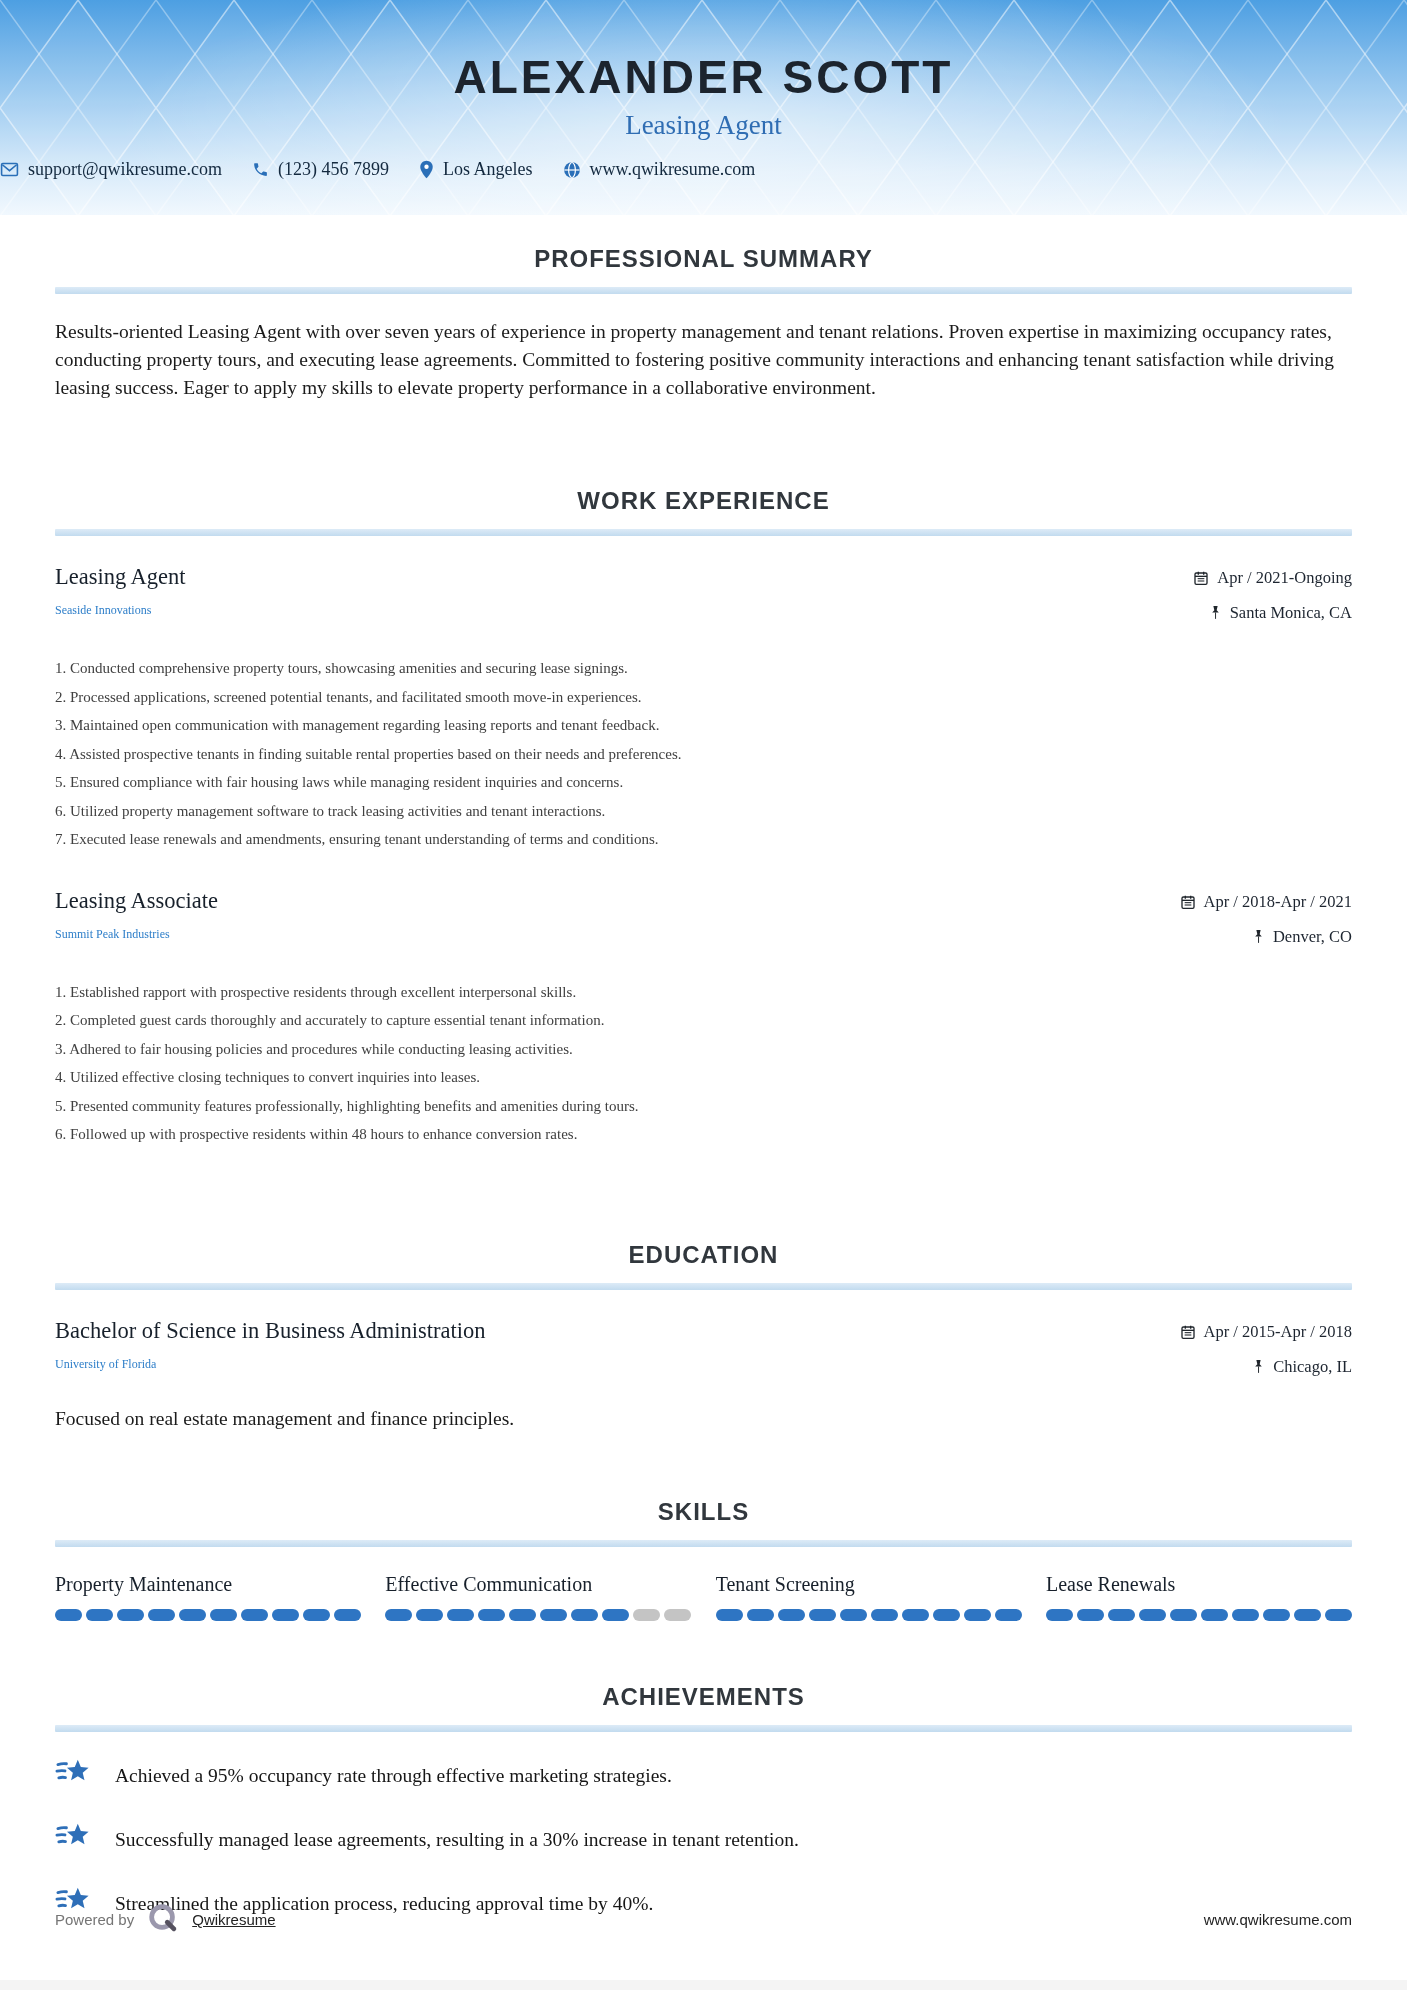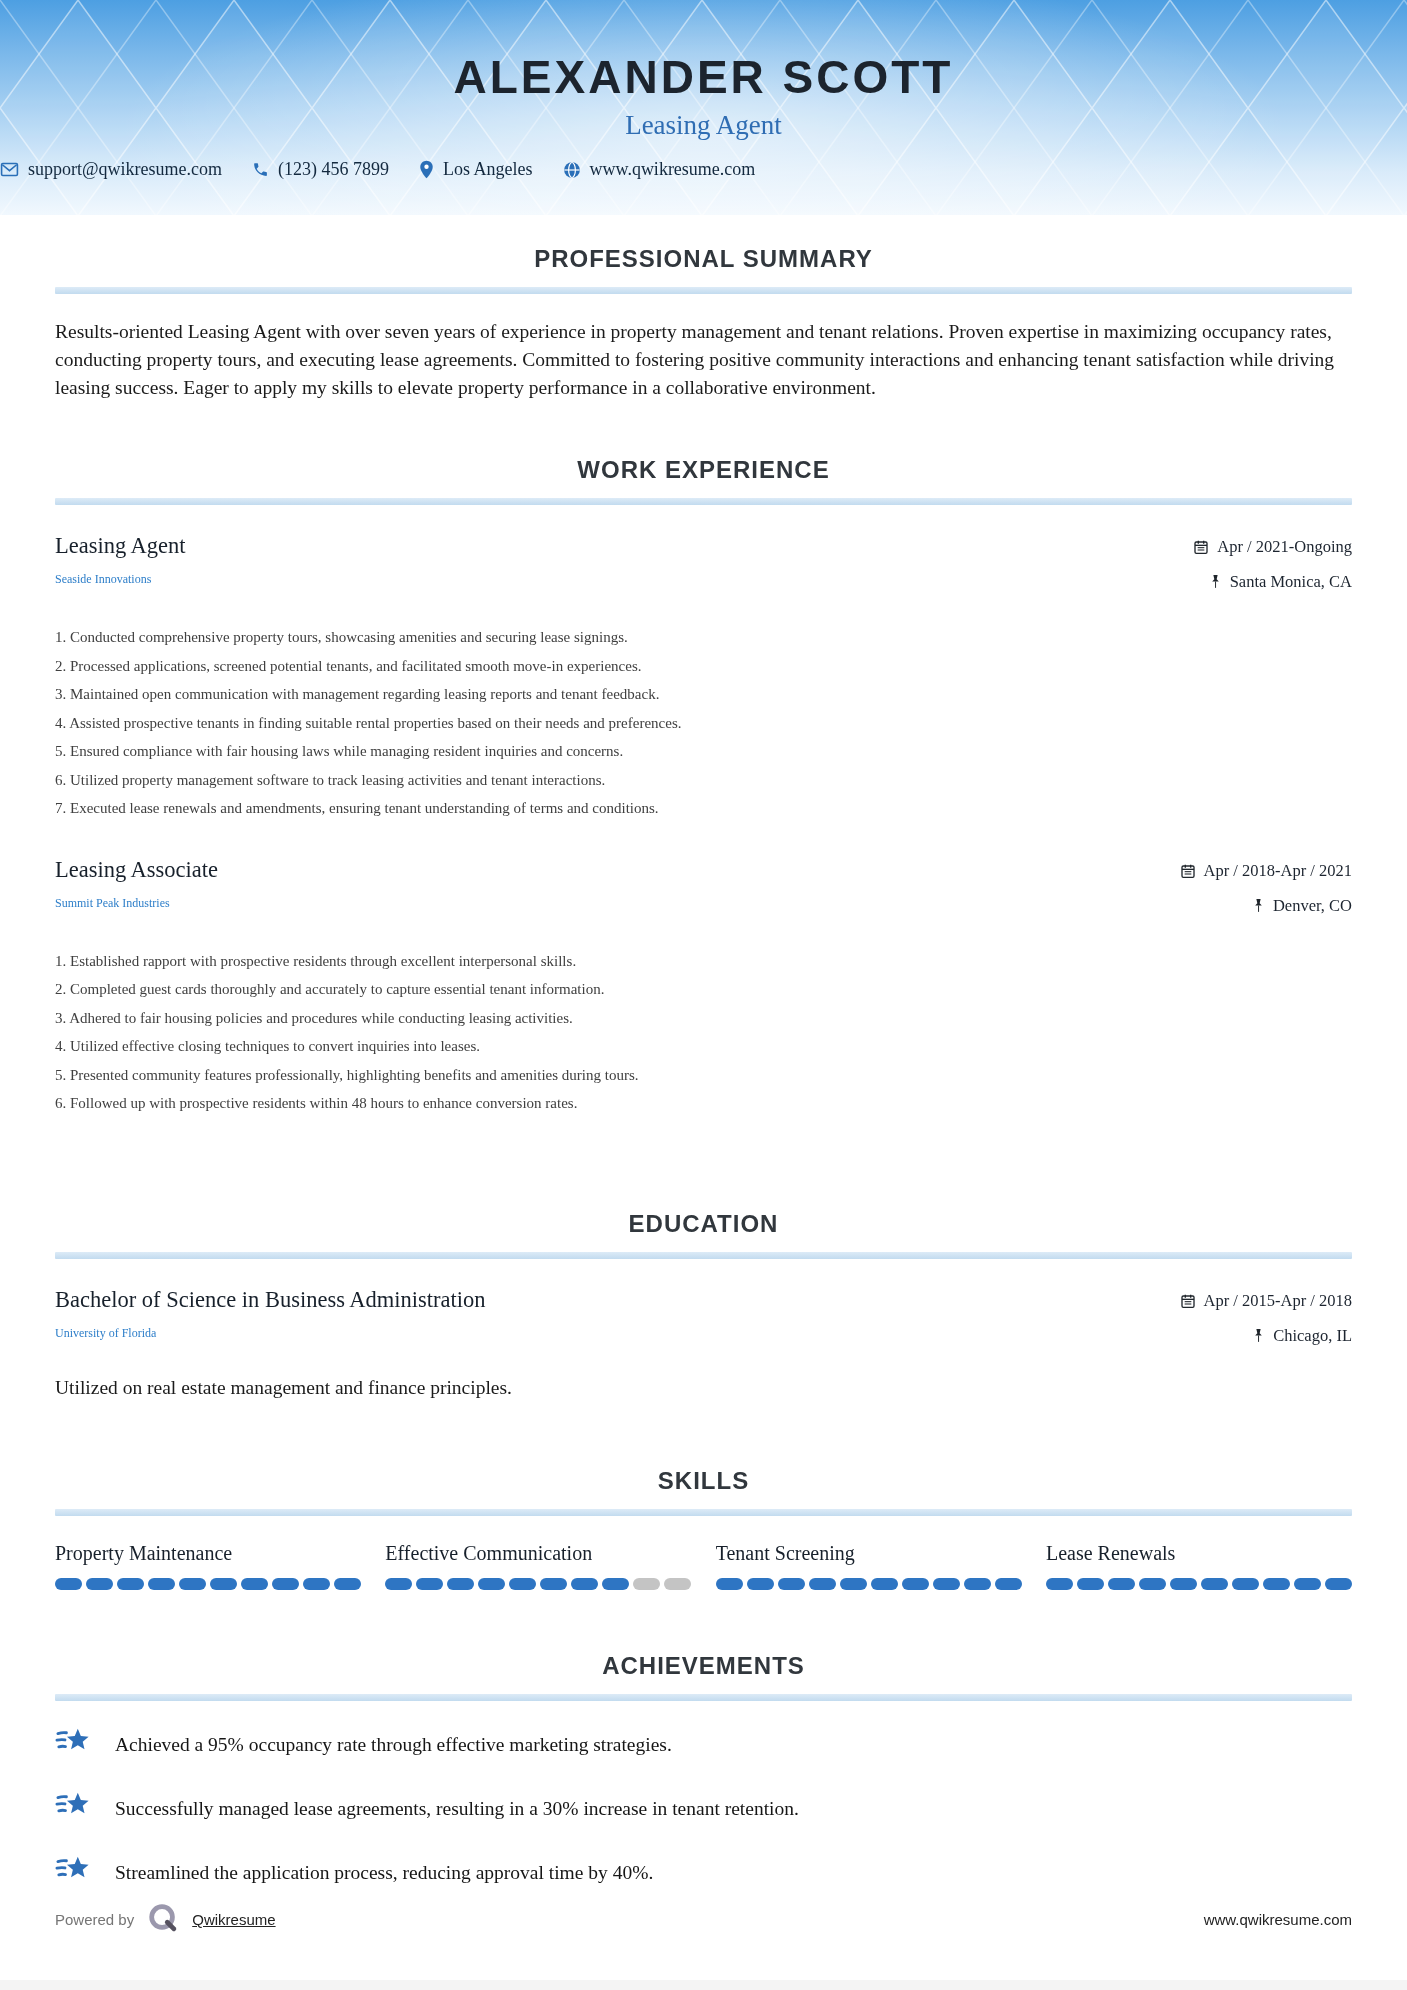--- a/index.html
+++ b/index.html
@@ -36,21 +36,21 @@
   
   .content { padding:0 55px; }
   .section-heading {
     text-align:center; font-family:"Liberation Sans", sans-serif; font-weight:700;
     font-size:24px; letter-spacing:1px; color:#31373d;
   }
   .divider { height:7px; margin-top:14px;
     background:linear-gradient(to bottom, #ddebf7, #c2dbef); border-radius:1px; }
 
   .mt-summary   { margin-top:30px; }
-  .mt-work      { margin-top:54px; }
+  .mt-work      { margin-top:85px; }
   .mt-education { margin-top:92px; }
   .mt-skills    { margin-top:68px; }
   .mt-achieve   { margin-top:62px; }
 
   .summary-text {
     margin-top:24px; font-size:19.5px; line-height:28px; color:#1b1b1b;
     text-align:left;
   }
 
   
@@ -276,21 +276,21 @@
               <span>
                 <svg width="13" height="16" viewBox="0 0 24 30">
                     <path d="M8 2 h8 l-1.8 8 4 4 H5.8 l4-4 z" fill="#20262c"></path>
                     <rect x="11.2" y="14" width="1.8" height="12" fill="#20262c"></rect>
                   </svg>
               </span>
               <span>Chicago, IL</span>
             </div>
           </div>
         </div>
-        <div class="edu-desc">Utilized on real estate management and finance principles.</div>
+        <div class="edu-desc">Focused on real estate management and finance principles.</div>
       </div>
     </div>
 
     <div class="mt-skills">
       <h2 class="section-heading">SKILLS</h2>
       <div class="divider"></div>
       <div class="skills-grid">
         <div class="skill-col">
           <div class="skill-label">Property Maintenance</div>
           <div class="skill-bar">

